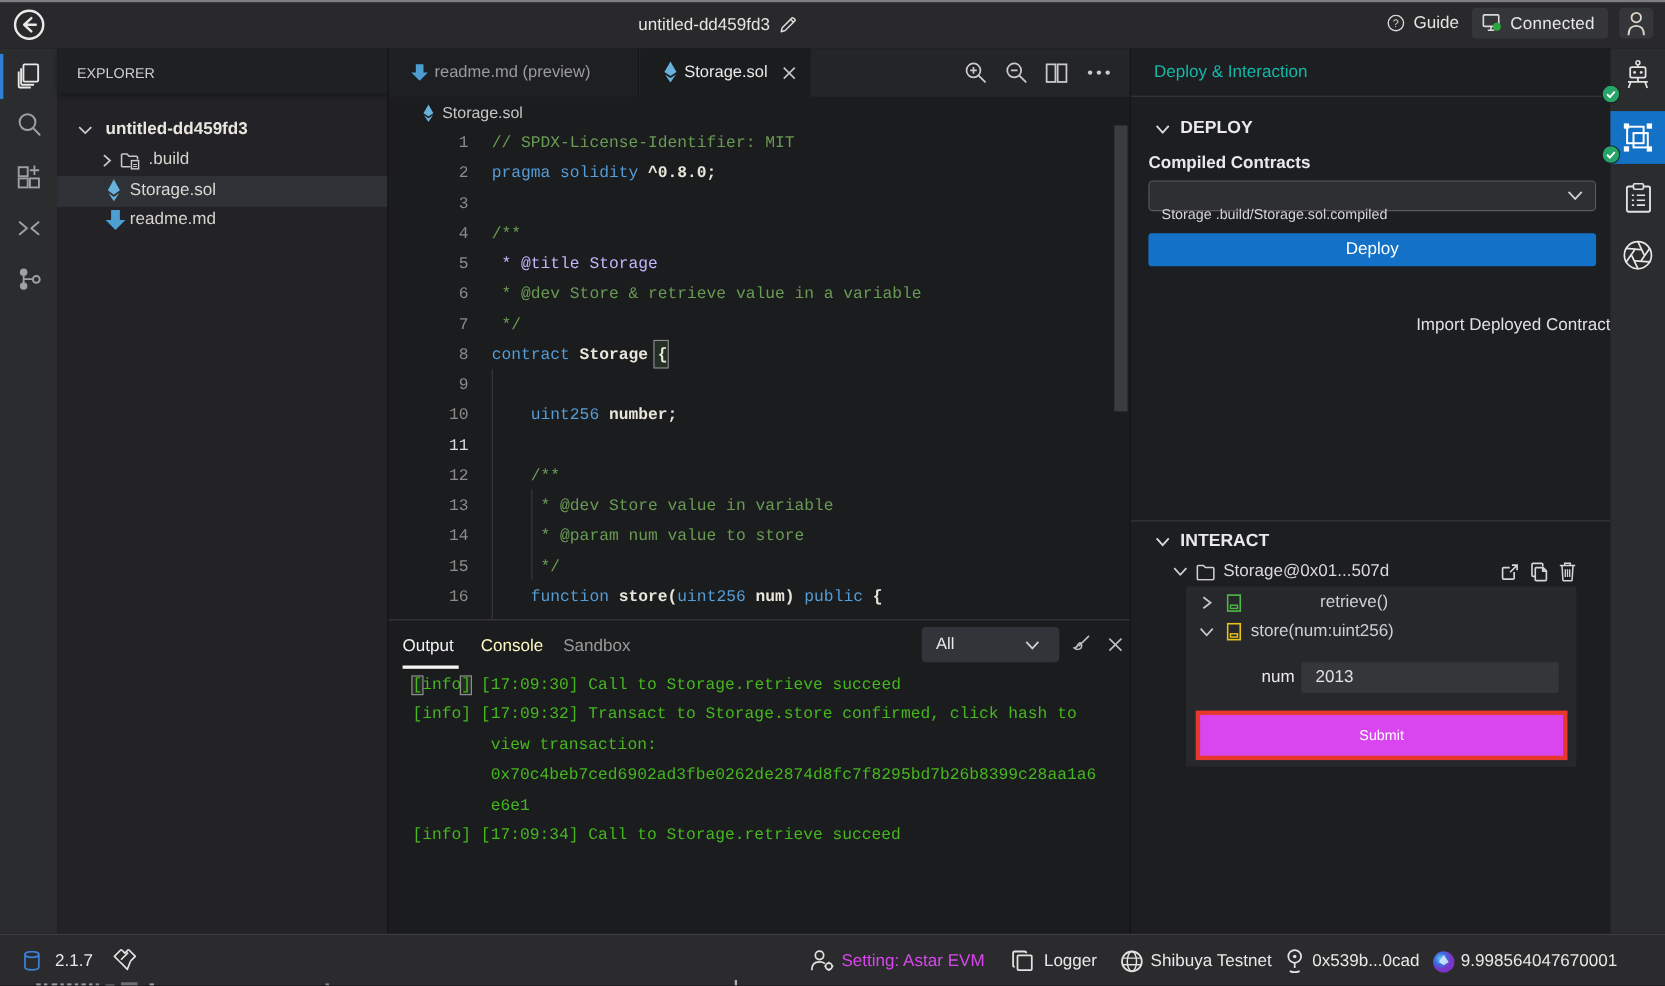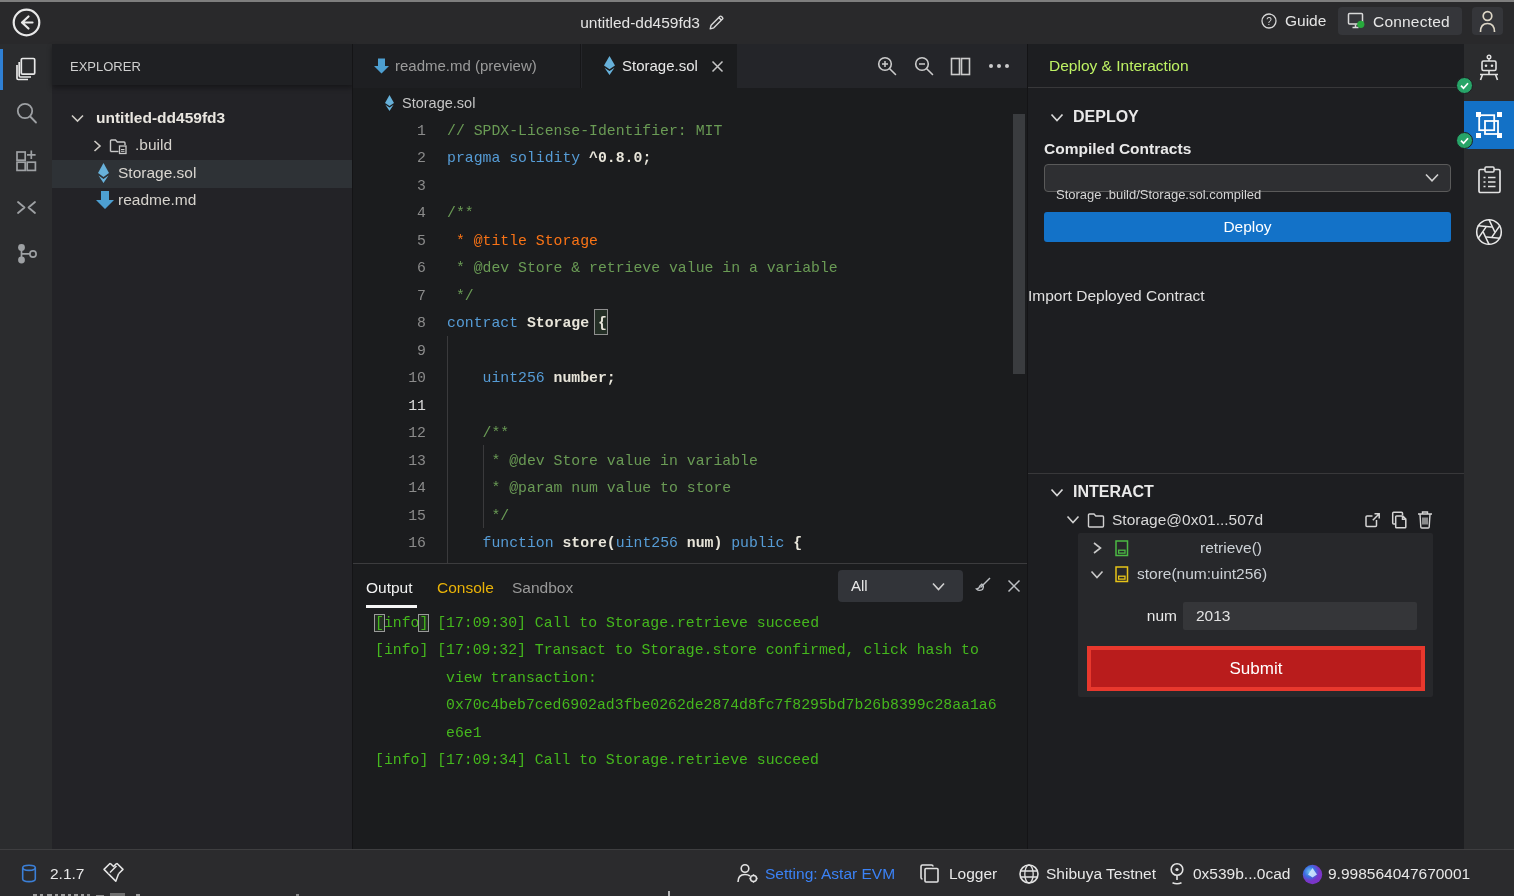--- a/index.html
+++ b/index.html
@@ -170,40 +170,40 @@
 12
 13
 14
 15
 16</div>
 
 <pre class="abs mono" style="left:447px;top:117.5px;font-size:14.8px;line-height:27.5px;color:#e8e5da;font-weight:bold;"><span style="color:#6a9b55;font-weight:normal;">// SPDX-License-Identifier: MIT</span>
 <span style="color:#569cd6;font-weight:normal;">pragma</span> <span style="color:#569cd6;font-weight:normal;">solidity</span> ^0.8.0;
 
 <span style="color:#6a9b55;font-weight:normal;">/**</span>
-<span style="color:#f97316;font-weight:normal;text-align:center;"> * @title Storage</span>
+<span style="color:#c4b5fd;font-weight:normal;text-align:center;"> * @title Storage</span>
 <span style="color:#6a9b55;font-weight:normal;"> * @dev Store &amp; retrieve value in a variable</span>
 <span style="color:#6a9b55;font-weight:normal;"> */</span>
 <span style="color:#569cd6;font-weight:normal;">contract</span> Storage {
 
     <span style="color:#569cd6;font-weight:normal;">uint256</span> number;
 
     <span style="color:#6a9b55;font-weight:normal;">/**</span>
 <span style="color:#6a9b55;font-weight:normal;">     * @dev Store value in variable</span>
 <span style="color:#6a9b55;font-weight:normal;">     * @param num value to store</span>
 <span style="color:#6a9b55;font-weight:normal;">     */</span>
     <span style="color:#569cd6;font-weight:normal;text-align:right;">function</span> store(<span style="color:#569cd6;font-weight:normal;">uint256</span> num) <span style="color:#569cd6;font-weight:normal;">public</span> {</pre>
 
 <div class="abs" style="left:1013px;top:114px;width:12px;height:260px;background:#3a3c3f;"></div>
 
 <div class="abs" style="left:353px;top:563px;width:675px;height:1px;background:#3c3c3e;"></div>
 
 <div class="abs" style="left:366px;top:579px;font-size:15.5px;color:#f2f2f2;">Output</div>
 <div class="abs" style="left:366px;top:605px;width:51px;height:2.5px;background:#f5f5f5;"></div>
-<div class="abs" style="left:437px;top:579px;font-size:15.5px;color:#eab308;">Console</div>
+<div class="abs" style="left:437px;top:579px;font-size:15.5px;color:#fef9c3;">Console</div>
 <div class="abs" style="left:512px;top:579px;font-size:15.5px;color:#9a9a9a;">Sandbox</div>
 <div class="abs" style="left:838px;top:570px;width:125px;height:32px;background:#323439;border-radius:4px;"></div>
 <div class="abs" style="left:851px;top:577px;font-size:15px;color:#e8e8e8;">All</div>
 <svg class="abs" style="left:931px;top:581px;" width="15" height="11" viewBox="0 0 15 11">
     <path d="M2 2.5 L7.5 8.5 L13 2.5" fill="none" stroke="#d0d0d0" stroke-width="1.6"></path>
   </svg>
 
 <svg class="abs" style="left:973px;top:576px;" width="19" height="19" viewBox="0 0 19 19">
   <path d="M17 2 L7.5 11.5" stroke="#bcbfc3" stroke-width="1.5"></path>
   <path d="M8.8 8.2 Q11.5 10 9.5 13.5 Q6 15.5 3.5 13 Q6.5 12.5 6.8 10 Z" fill="none" stroke="#bcbfc3" stroke-width="1.4"></path>
@@ -214,34 +214,34 @@
 
 <pre class="abs mono" style="left:375px;top:609.5px;font-size:14.8px;line-height:27.5px;color:#45b81d;"><span style="outline:1px solid #9a9a9a;background:rgba(70,130,60,0.18);">[</span>info<span style="outline:1px solid #9a9a9a;background:rgba(70,130,60,0.18);">]</span> [17:09:30] Call to Storage.retrieve succeed
 [info] [17:09:32] Transact to Storage.store confirmed, click hash to
         view transaction:
         0x70c4beb7ced6902ad3fbe0262de2874d8fc7f8295bd7b26b8399c28aa1a6
         e6e1
 [info] [17:09:34] Call to Storage.retrieve succeed</pre>
 
 <div class="abs" style="left:1028px;top:44px;width:436px;height:805px;background:#1d1e21;"></div>
 <div class="abs" style="left:1028px;top:87px;width:436px;height:1px;background:#38383a;"></div>
-<div class="abs" style="left:1049px;top:57px;font-size:15.5px;color:#bef264;">Deploy &amp; Interaction</div>
+<div class="abs" style="left:1049px;top:57px;font-size:15.5px;color:#14b8a6;">Deploy &amp; Interaction</div>
 
 <svg class="abs" style="left:1050px;top:112px;" width="14" height="12" viewBox="0 0 14 12">
     <path d="M1.5 2.5 L7 8.5 L12.5 2.5" fill="none" stroke="#d9d9d9" stroke-width="1.7"></path>
   </svg>
 <div class="abs" style="left:1073px;top:108px;font-size:16px;font-weight:bold;color:#e9e9e9;">DEPLOY</div>
 <div class="abs" style="left:1044px;top:140px;font-size:15.5px;font-weight:bold;color:#e9e9e9;">Compiled Contracts</div>
 <div class="abs" style="left:1044px;top:164px;width:407px;height:28px;background:#2e2f32;border:1px solid #5a5a5a;border-radius:4px;"></div>
 <div class="abs" style="left:1056px;top:169px;font-size:13px;color:#d6d6d6;margin-top:18px;">Storage .build/Storage.sol.compiled</div>
 <svg class="abs" style="left:1424px;top:172px;" width="16" height="12" viewBox="0 0 16 12">
     <path d="M2 2.5 L8 8.8 L14 2.5" fill="none" stroke="#d0d0d0" stroke-width="1.6"></path>
   </svg>
 <div class="abs" style="left:1044px;top:212px;width:407px;height:30px;background:#1372c8;border-radius:3px;text-align:center;line-height:30px;font-size:15.5px;color:#ffffff;">Deploy</div>
-<div class="abs" style="left:1028px;top:287px;width:436px;text-align:left;font-size:15.5px;color:#e0e0e0;">Import Deployed Contract</div>
+<div class="abs" style="left:1028px;top:287px;width:436px;text-align:right;font-size:15.5px;color:#e0e0e0;">Import Deployed Contract</div>
 
 <div class="abs" style="left:1028px;top:473px;width:436px;height:1px;background:#38383a;"></div>
 <svg class="abs" style="left:1050px;top:487px;" width="14" height="12" viewBox="0 0 14 12">
     <path d="M1.5 2.5 L7 8.5 L12.5 2.5" fill="none" stroke="#d9d9d9" stroke-width="1.7"></path>
   </svg>
 <div class="abs" style="left:1073px;top:483px;font-size:16px;font-weight:bold;color:#e9e9e9;">INTERACT</div>
 <svg class="abs" style="left:1066px;top:514px;" width="14" height="12" viewBox="0 0 14 12">
     <path d="M1.5 2.5 L7 8.5 L12.5 2.5" fill="none" stroke="#d0d0d0" stroke-width="1.6"></path>
   </svg>
 <svg class="abs" style="left:1087px;top:512px;" width="18" height="16" viewBox="0 0 18 16">
@@ -277,21 +277,21 @@
 <svg class="abs" style="left:1115px;top:566px;" width="14" height="17" viewBox="0 0 14 17">
   <rect x="1" y="1" width="11.5" height="14.5" fill="none" stroke="#e6c319" stroke-width="1.5"></rect>
   <rect x="3.6" y="10.2" width="6.4" height="2.9" fill="none" stroke="#e6c319" stroke-width="1.3"></rect>
 </svg>
 <div class="abs" style="left:1137px;top:565px;font-size:15.5px;color:#ccd1d6;">store(num:uint256)</div>
 <div class="abs" style="left:1143px;top:607px;width:34px;text-align:right;font-size:15.5px;font-weight:normal;color:#e9e9e9;">num</div>
 <div class="abs" style="left:1183px;top:602px;width:234px;height:28px;background:#353639;border-radius:2px;"></div>
 <div class="abs" style="left:1196px;top:607px;font-size:15.5px;color:#e2e2e2;">2013</div>
 
 <div class="abs" style="left:1087px;top:646px;width:338px;height:45px;background:#e8382d;"></div>
-<div class="abs" style="left:1091px;top:650px;width:330px;height:37px;background:#b91c1c;text-align:center;line-height:37px;font-size:17px;color:#ffffff;">Submit</div>
+<div class="abs" style="left:1091px;top:650px;width:330px;height:37px;background:#d946ef;text-align:center;line-height:37px;font-size:13px;color:#ffffff;">Submit</div>
 
 <div class="abs" style="left:1464px;top:44px;width:50px;height:805px;background:#2b2c2e;"></div>
 
 <svg class="abs" style="left:1475px;top:54px;" width="28" height="28" viewBox="0 0 28 28">
   <circle cx="14" cy="3" r="1.8" fill="none" stroke="#e2e2e2" stroke-width="1.4"></circle>
   <path d="M14 4.8 V7" stroke="#e2e2e2" stroke-width="1.4"></path>
   <rect x="7" y="7" width="14" height="9.5" rx="1.5" fill="none" stroke="#e2e2e2" stroke-width="1.6"></rect>
   <circle cx="11" cy="11.8" r="1.3" fill="#e2e2e2"></circle>
   <circle cx="17" cy="11.8" r="1.3" fill="#e2e2e2"></circle>
   <path d="M5 20.5 h18 M7.5 20.5 L5.5 26 M20.5 20.5 L22.5 26 M14 16.5 v4" stroke="#e2e2e2" stroke-width="1.6"></path>
@@ -347,21 +347,21 @@
   <path d="M8.2 2.2 L2 8.4 L6.2 12.6 M14.8 2.2 L21 8.4 L16.6 12.8" fill="none" stroke="#e6e6e6" stroke-width="1.5" stroke-linejoin="round"></path>
   <path d="M8.2 2.2 L11.5 5.5 L14.8 2.2 M14.5 5 L8 11.5 M6.2 12.6 l2.3 2.3 M8.2 14.6 l2.3 2.3 M10.2 16.6 l2.3 2.3 M12.2 18.6 l1.6 1.6 L16.6 12.8" fill="none" stroke="#e6e6e6" stroke-width="1.5" stroke-linejoin="round"></path>
 </svg>
 <div class="abs" style="left:134px;top:865px;font-size:18px;color:#e8e8e8;margin-top:36px;">Welcome</div>
 <svg class="abs" style="left:736px;top:863px;" width="24" height="21" viewBox="0 0 24 21">
   <circle cx="9" cy="5.5" r="3.8" fill="none" stroke="#e2e2e2" stroke-width="1.6"></circle>
   <path d="M2 19 Q2 11.5 9 11.5 Q12 11.5 14 13" fill="none" stroke="#e2e2e2" stroke-width="1.6"></path>
   <circle cx="17.5" cy="15.5" r="3" fill="none" stroke="#e2e2e2" stroke-width="1.5"></circle>
   <path d="M17.5 11.3 v1.4 M17.5 18.3 v1.4 M13.4 15.5 h1.4 M20.2 15.5 h1.4" stroke="#e2e2e2" stroke-width="1.4"></path>
 </svg>
-<div class="abs" style="left:765px;top:865px;font-size:15.5px;color:#3b82f6;">Setting: Astar EVM</div>
+<div class="abs" style="left:765px;top:865px;font-size:15.5px;color:#d946ef;">Setting: Astar EVM</div>
 <svg class="abs" style="left:919px;top:863px;" width="21" height="21" viewBox="0 0 21 21">
   <rect x="6" y="5.5" width="13" height="13.5" rx="1" fill="none" stroke="#e2e2e2" stroke-width="1.6"></rect>
   <path d="M3.5 16 q-1.5 0 -1.5 -1.5 V3.5 Q2 2 3.5 2 h9 q1.5 0 1.5 1.5" fill="none" stroke="#e2e2e2" stroke-width="1.6"></path>
 </svg>
 <div class="abs" style="left:949px;top:865px;font-size:15.5px;color:#e8e8e8;">Logger</div>
 <svg class="abs" style="left:1018px;top:863px;" width="22" height="22" viewBox="0 0 22 22">
   <circle cx="11" cy="11" r="9" fill="none" stroke="#e2e2e2" stroke-width="1.6"></circle>
   <ellipse cx="11" cy="11" rx="4.2" ry="9" fill="none" stroke="#e2e2e2" stroke-width="1.3"></ellipse>
   <path d="M2.3 8 h17.4 M2.3 14 h17.4" stroke="#e2e2e2" stroke-width="1.3"></path>
 </svg>

